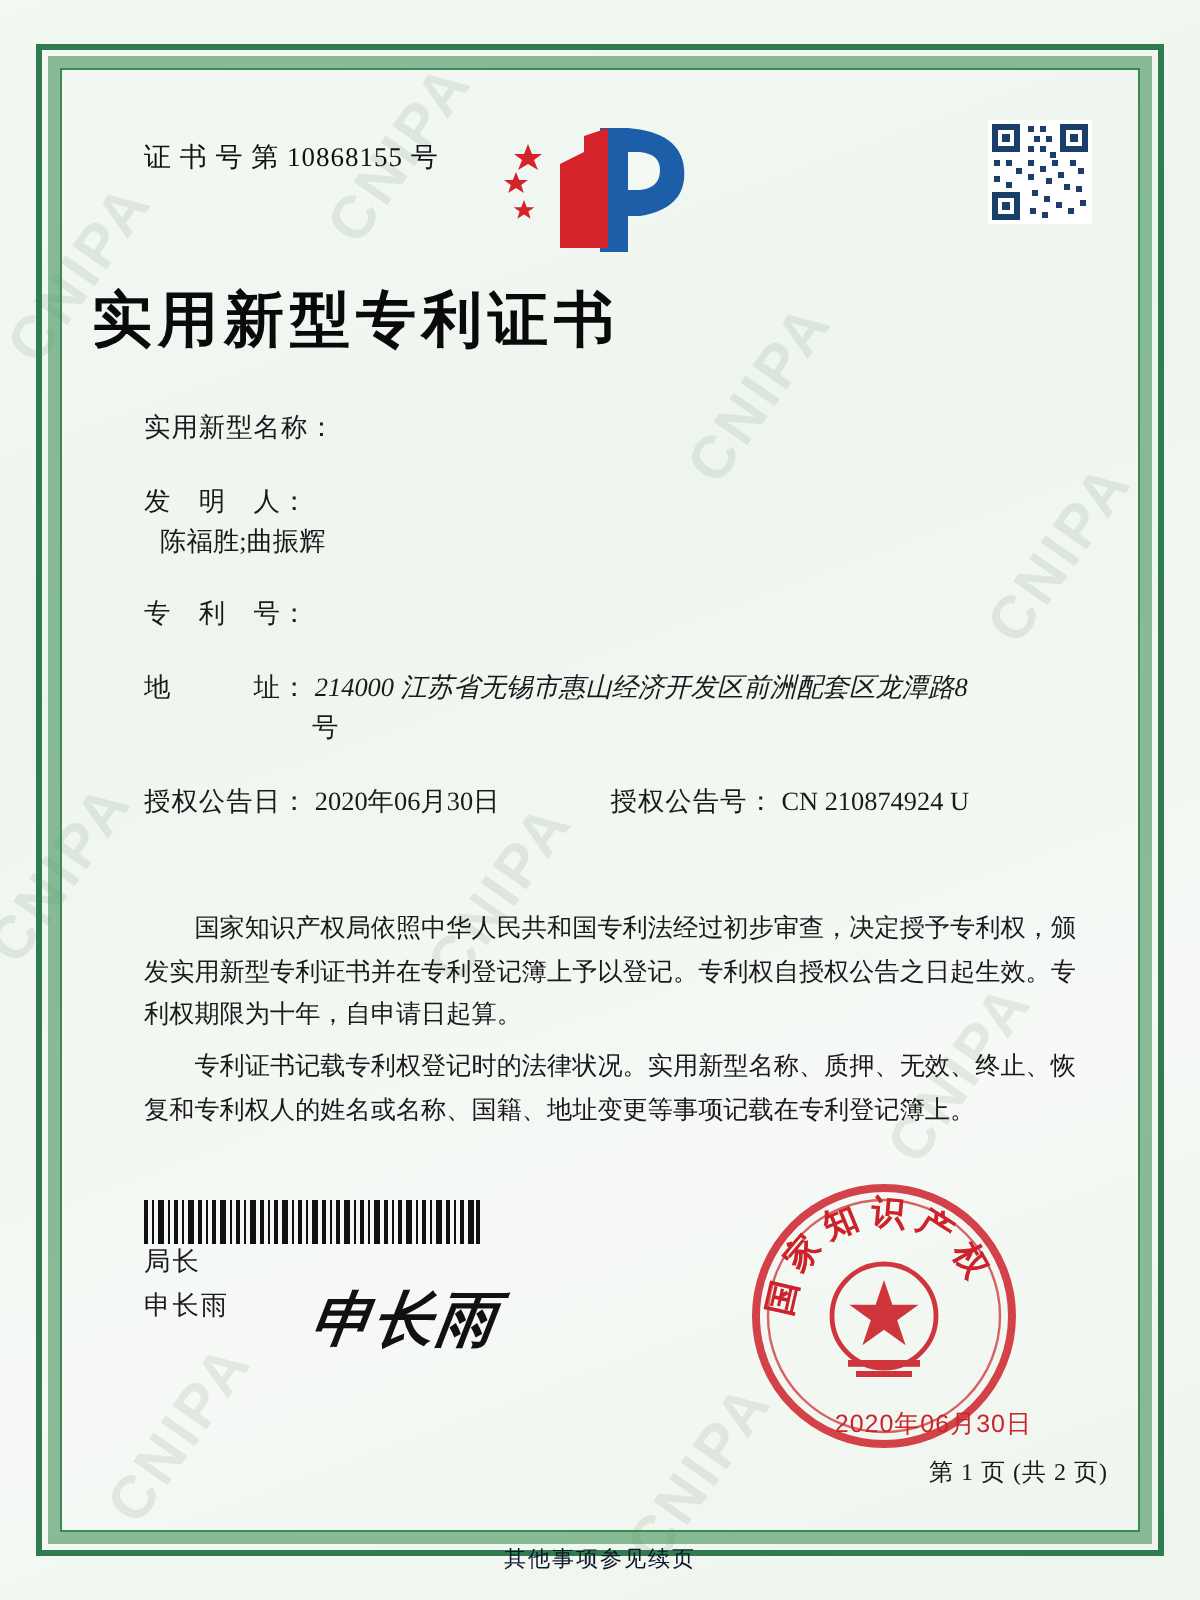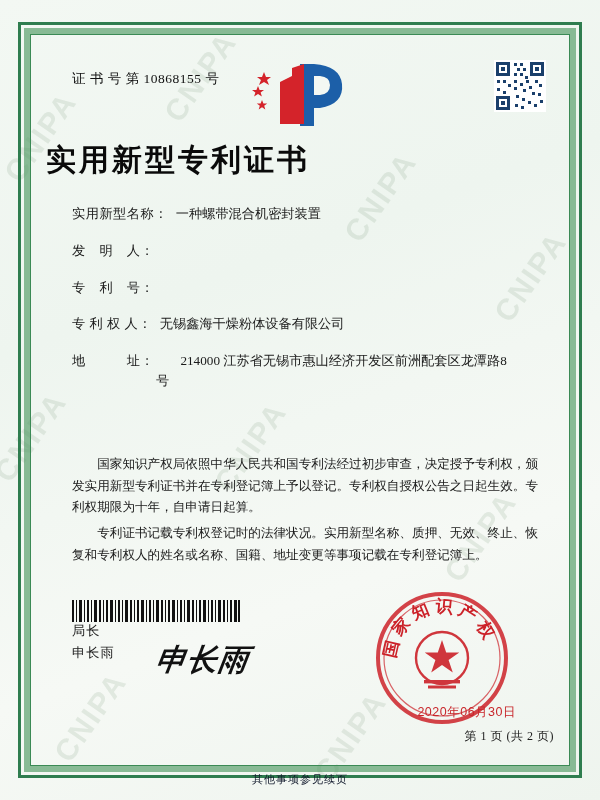--- a/index.html
+++ b/index.html
@@ -117,20 +117,21 @@
     top: 152px;
     width: 470px;
     font-size: 13.2px;
     line-height: 1.5;
   }
   .field {
     position: relative;
     margin-bottom: 17px;
     display: flex;
     align-items: flex-start;
+    flex-direction: column;
   }
   .f-label {
     flex: 0 0 auto;
     white-space: nowrap;
     letter-spacing: 0.5px;
   }
   .f-value {
     margin-left: 8px;
     flex: 1 1 auto;
   }
@@ -312,43 +313,49 @@
         </g>
       </svg>
     </div>
 
     <div class="title">实用新型专利证书</div>
 
     <div class="fields">
 
       <div class="field">
         <span class="f-label">实用新型名称：</span>
-        <span class="f-value">一种螺带混合机密封装置</span>
       </div>
 
       <div class="field">
         <span class="f-label">发　明　人：</span>
+        <span class="f-value">陈福胜;曲振辉</span>
       </div>
 
       <div class="field">
         <span class="f-label">专　利　号：</span>
       </div>
 
 
-      <div class="field">
-        <span class="f-label">专 利 权 人：</span>
-        <span class="f-value">无锡鑫海干燥粉体设备有限公司</span>
-      </div>
 
       <div class="field two-col">
         <span class="f-label">地　　　址：</span>
-        <span class="f-value" style="margin-left:23px;">214000 江苏省无锡市惠山经济开发区前洲配套区龙潭路8</span>
+        <span class="f-value" style="margin-left:0;font-style:italic;">214000 江苏省无锡市惠山经济开发区前洲配套区龙潭路8</span>
         <div class="addr-line2">号</div>
       </div>
 
+      <div class="field two-col">
+        <span class="tc-left">
+          <span class="f-label">授权公告日：</span>
+          <span>2020年06月30日</span>
+        </span>
+        <span class="tc-right">
+          <span class="f-label">授权公告号：</span>
+          <span>CN 210874924 U</span>
+        </span>
+      </div>
 
     </div>
 
     <div class="paras">
       <div class="para">国家知识产权局依照中华人民共和国专利法经过初步审查，决定授予专利权，颁发实用新型专利证书并在专利登记簿上予以登记。专利权自授权公告之日起生效。专利权期限为十年，自申请日起算。</div>
       <div class="para">专利证书记载专利权登记时的法律状况。实用新型名称、质押、无效、终止、恢复和专利权人的姓名或名称、国籍、地址变更等事项记载在专利登记簿上。</div>
     </div>
 
     <div class="barcode">
       <svg width="168" height="22" viewBox="0 0 168 22" preserveAspectRatio="none">

